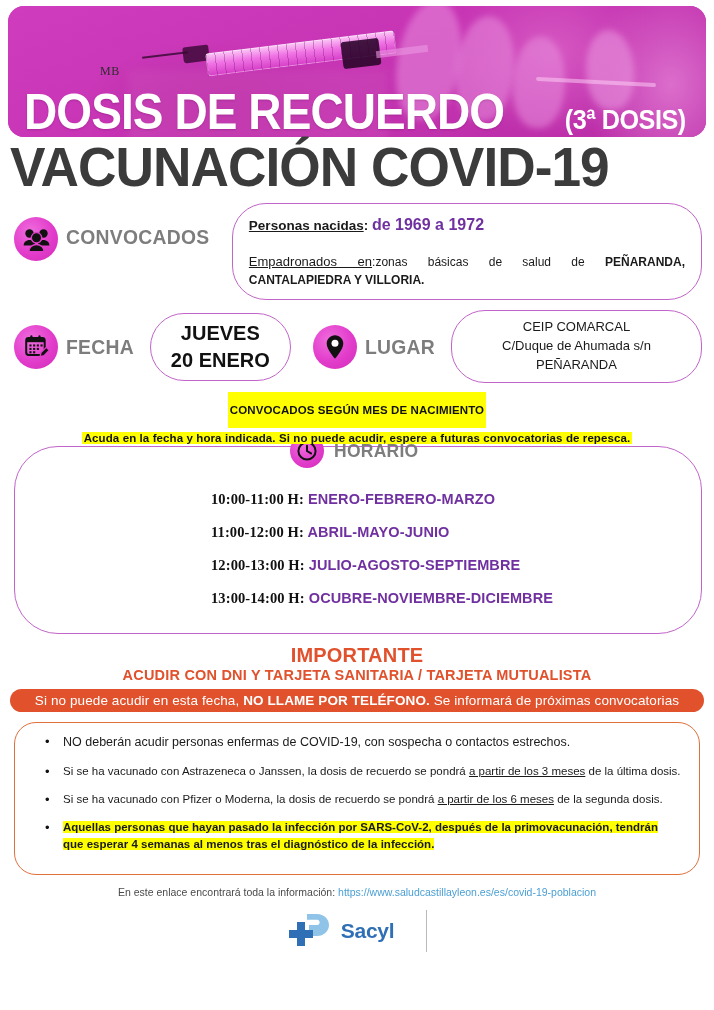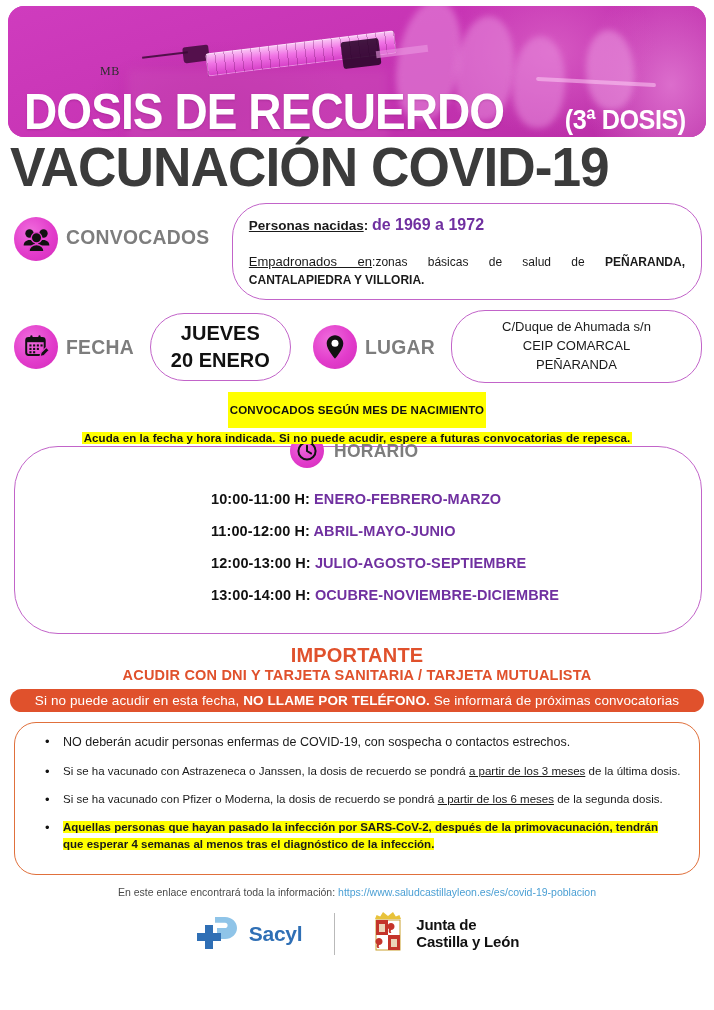--- a/index.html
+++ b/index.html
@@ -146,21 +146,21 @@
   .horario-box {
     border:1.6px solid #c264c9; border-radius:44px; background:transparent;
     padding:44px 0 26px 0; min-height:188px;
   }
   .hr-line {
     font-size:14.5px; font-weight:bold; margin:0 0 16px 196px;
     font-family:"Liberation Sans Narrow","Liberation Sans",sans-serif;
     letter-spacing:.1px; white-space:nowrap;
   }
   .hr-line:last-child { margin-bottom:0; }
-  .hr-line .t { color:#111; }
+  .hr-line .t { color:#111;font-family:Liberation Serif, serif; }
   .hr-line .m { color:#7030a0; }
 
   
   .imp-title {
     text-align:center; color:#e0512c; font-weight:bold;
     font-family:"Liberation Sans Narrow","Liberation Sans",sans-serif;
     font-size:20px; margin-top:10px; letter-spacing:.2px;
   }
   .imp-sub {
     text-align:center; color:#e0512c; font-weight:bold;
@@ -285,22 +285,22 @@
     <div>20 ENERO</div>
   </div>
   <div class="circ lugar-circ">
     <svg width="22" height="26" viewBox="0 0 22 26" aria-hidden="true">
       <path d="M11 1.2c-4.6 0-8.3 3.7-8.3 8.3 0 6 8.3 15.2 8.3 15.2s8.3-9.2 8.3-15.2c0-4.6-3.7-8.3-8.3-8.3z" fill="#111"></path>
       <circle cx="11" cy="9.3" r="3.5" fill="#fff"></circle>
     </svg>
   </div>
   <div class="ic-label">LUGAR</div>
   <div class="pill lugar-box">
+    <div>CEIP COMARCAL</div>
     <div>C/Duque de Ahumada s/n</div>
-    <div>CEIP COMARCAL</div>
     <div>PEÑARANDA</div>
   </div>
 </div>
 
 <div class="notice">
   <div><span class="l1">CONVOCADOS SEGÚN MES DE NACIMIENTO</span></div>
   <div><span class="l2">Acuda en la fecha y hora indicada. Si no puede acudir, espere a futuras convocatorias de repesca.</span></div>
 </div>
 
 <div class="horario-wrap">
@@ -350,33 +350,13 @@
 
 <div class="logos">
   <div class="sacyl">
     <svg width="48" height="42" viewBox="0 0 48 42" aria-hidden="true">
       <path d="M30 4c7 0 12 5 12 11s-5 11-12 11h-8V15h8c1.6 0 2.6-1.2 2.6-2.6S31.6 9.8 30 9.8H20V4z" fill="#8fc4e8"></path>
       <path d="M10 12h8v8h8v8h-8v8h-8v-8H2v-8h8z" fill="#2f6fb5"></path>
     </svg>
     <span class="sacyl-word">Sacyl</span>
   </div>
   <div class="divider"></div>
-  <div class="jcyl">
-    <svg width="42" height="48" viewBox="0 0 42 48" aria-hidden="true">
-      <path d="M8 9h26l-1.6-4-3.6 1.6L26 2l-5 4-5-4-2.8 4.6L9.6 5z" fill="#e8c23a"></path>
-      <rect x="9" y="10" width="24" height="30" fill="#fff" stroke="#c9a02c" stroke-width="1"></rect>
-      <rect x="9" y="10" width="12" height="15" fill="#c4342a"></rect>
-      <rect x="21" y="25" width="12" height="15" fill="#c4342a"></rect>
-      <g fill="#f0e6c8">
-        <path d="M12 14h6v8h-6z" opacity=".9"></path>
-        <path d="M24 29h6v8h-6z" opacity=".9"></path>
-      </g>
-      <g fill="#c4342a">
-        <path d="M24 13c2 0 3.5 1.5 3.5 3.5S26 20 24 20c-1 2 .5 3 .5 3h-2s-1.5-1.5-.5-3.5c-1-.8-1.5-2-1.5-3 0-2 1.5-3.5 3.5-3.5z"></path>
-        <path d="M12 28c2 0 3.5 1.5 3.5 3.5S14 35 12 35c-1 2 .5 3 .5 3h-2s-1.5-1.5-.5-3.5c-1-.8-1.5-2-1.5-3 0-2 1.5-3.5 3.5-3.5z"></path>
-      </g>
-    </svg>
-    <div class="jcyl-word">
-      <div>Junta de</div>
-      <div>Castilla y León</div>
-    </div>
-  </div>
 </div>
 
 </body></html>

